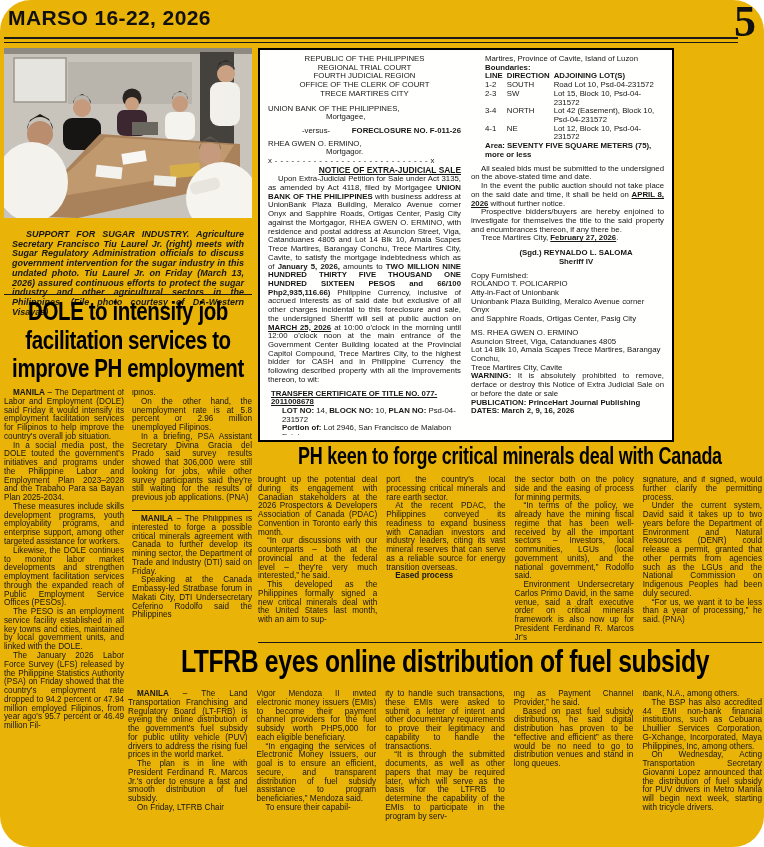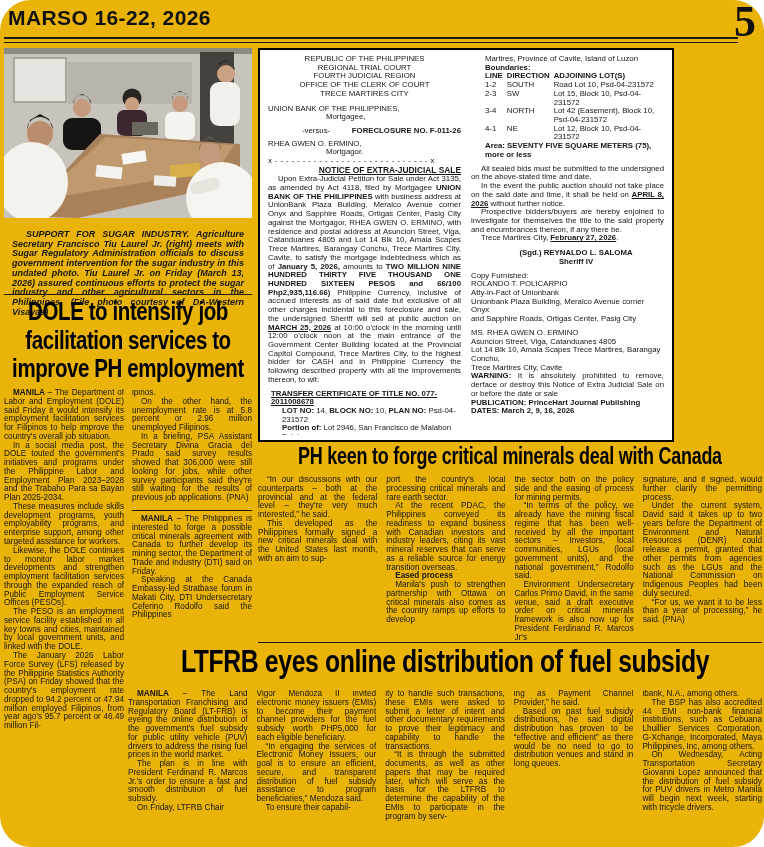--- a/index.html
+++ b/index.html
@@ -250,28 +250,28 @@
       <p class="pub">PUBLICATION: PrinceHart Journal Publishing</p>
       <p class="bold">DATES: March 2, 9, 16, 2026</p>
     </div>
   </div>
 
   <div id="ph-headline" class="hl-wrap">
     <div class="hl-inner">PH keen to forge critical minerals deal with Canada</div>
   </div>
   <div id="ph-body" class="colflex art">
     <div class="c">
+        <p class="cont">brought up the potential deal during its engagement with Canadian stakeholders at the 2026 Prospectors &amp; Developers Association of Canada (PDAC) Convention in Toronto early this month.</p>
         <p>“In our discussions with our counterparts – both at the provincial and at the federal level – they're very much interested,” he said.</p>
         <p>This developed as the Philippines formally signed a new critical minerals deal with the United States last month, with an aim to sup-</p>
       </div>
     <div class="c">
         <p class="cont">port the country's local processing critical minerals and rare earth sector.</p>
         <p>At the recent PDAC, the Philippines conveyed its readiness to expand business with Canadian investors and industry leaders, citing its vast mineral reserves that can serve as a reliable source for energy transition overseas.</p>
         <p><b>Eased process</b></p>
-        <p>Manila's push to strengthen partnership with Ottawa on critical minerals also comes as the country ramps up efforts to develop</p>
       </div>
     <div class="c">
         <p class="cont">the sector both on the policy side and the easing of process for mining permits.</p>
         <p>“In terms of the policy, we already have the mining fiscal regime that has been well-received by all the important sectors – Investors, local communities, LGUs (local government units), and the national government,” Rodolfo said.</p>
         <p>Environment Undersecretary Carlos Primo David, in the same venue, said a draft executive order on critical minerals framework is also now up for President Ferdinand R. Marcos Jr's</p>
       </div>
     <div class="c">
         <p class="cont">signature, and if signed, would further clarify the permitting process.</p>
         <p>Under the current system, David said it takes up to two years before the Department of Environment and Natural Resources (DENR) could release a permit, granted that other permits from agencies such as the LGUs and the National Commission on Indigenous Peoples had been duly secured.</p>
         <p>“For us, we want it to be less than a year of processing,” he said. (PNA)</p>

